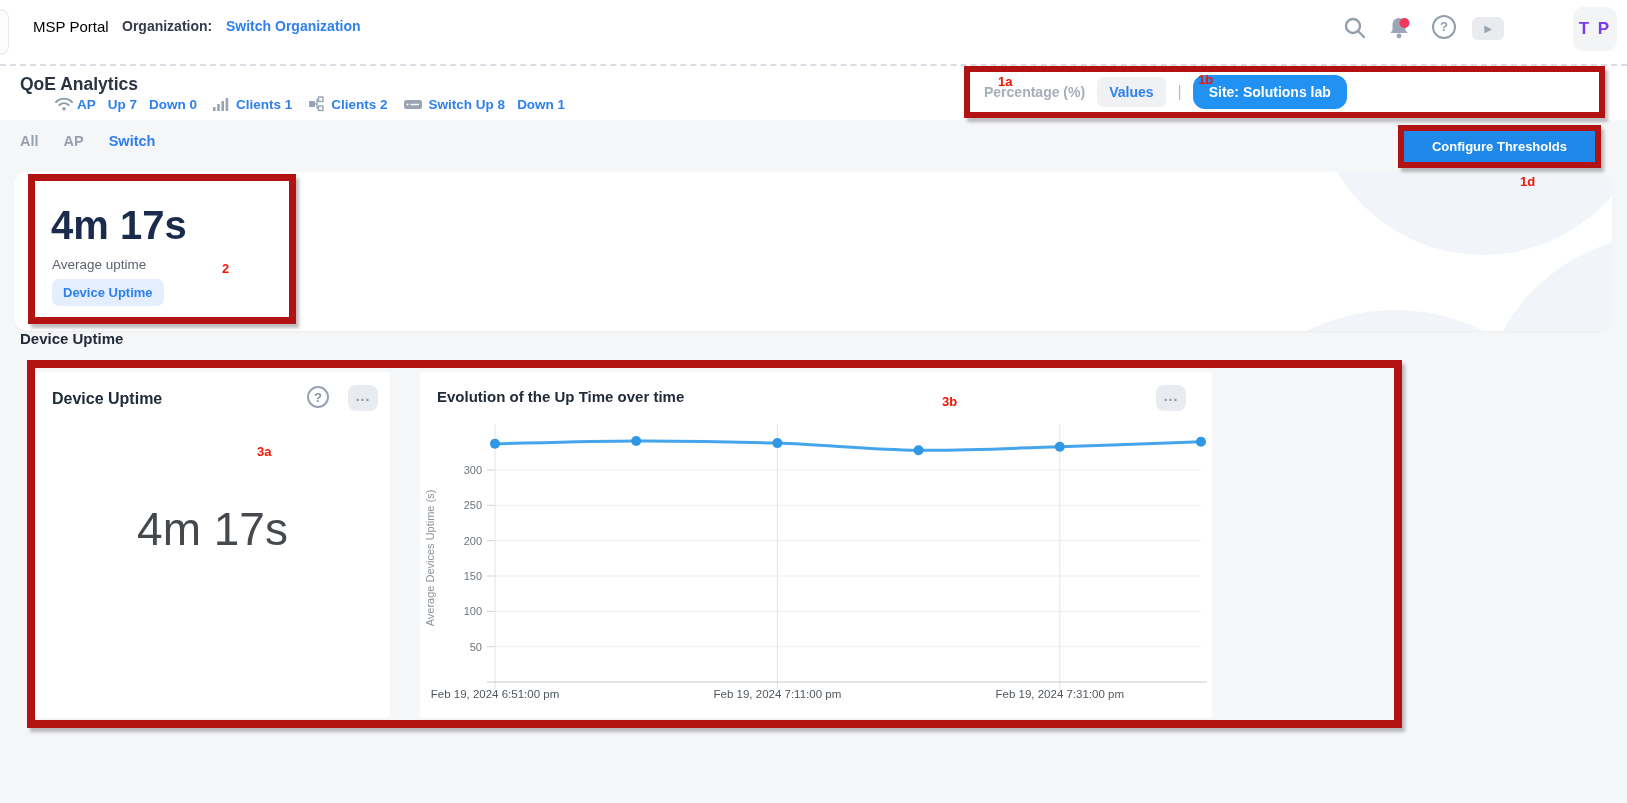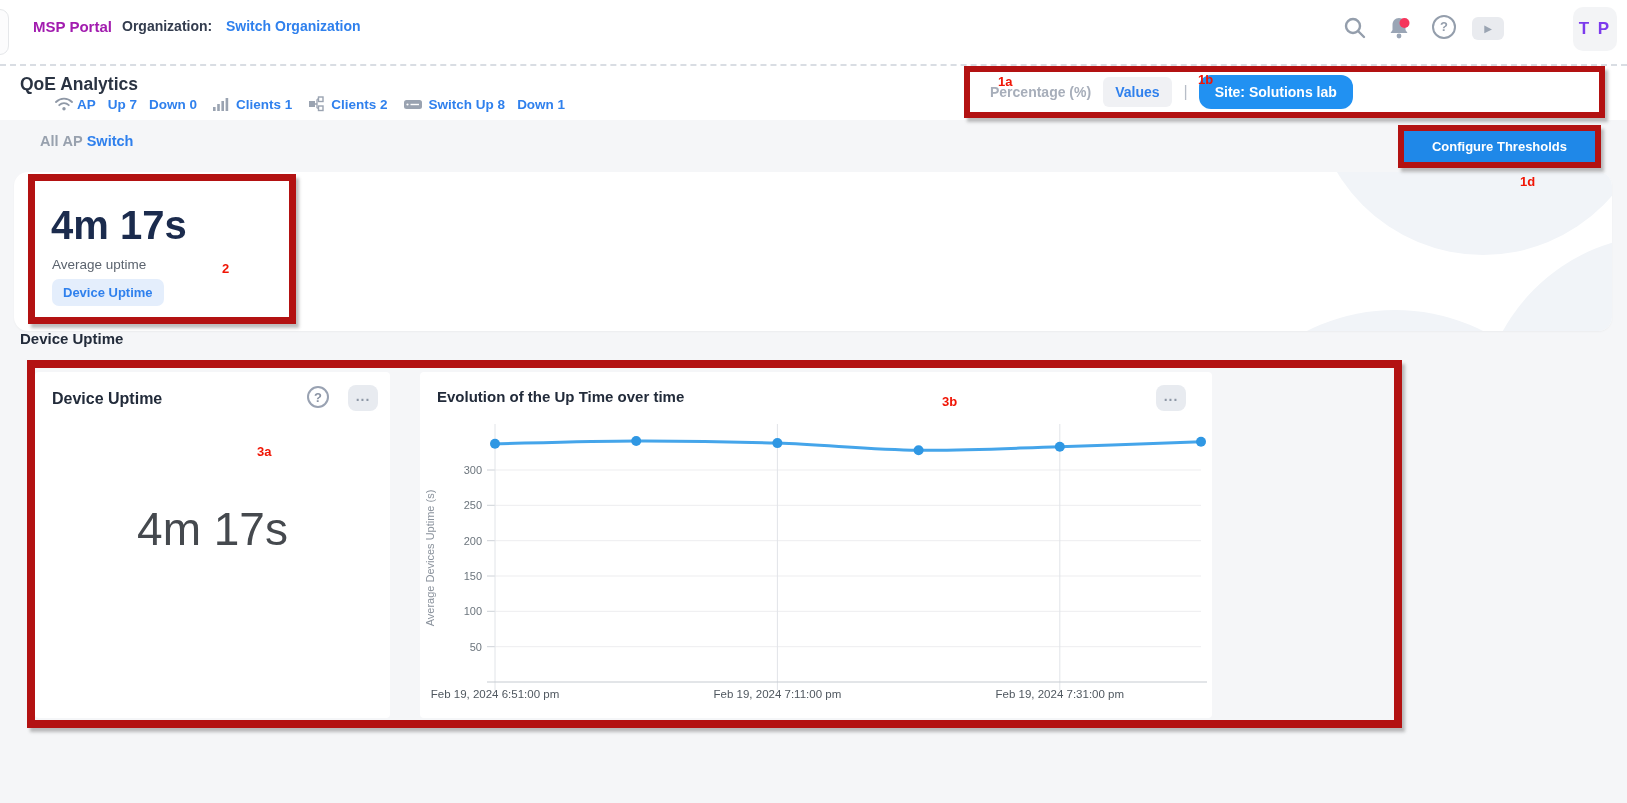--- a/index.html
+++ b/index.html
@@ -10,21 +10,21 @@
   }
 
   
   .content-bg { position:absolute; left:0; top:120px; width:1627px; height:683px; background:#f5f6f8; }
 
   
   .topbar { position:absolute; left:0; top:0; width:1627px; height:66px; background:#fff;
             border-bottom:2px dashed #d9dde3; z-index:2; }
   .side-handle { position:absolute; left:-9px; top:9px; width:18px; height:46px; background:#fcfcfd;
                  border:1px solid #e5e7ea; border-radius:9px; }
-  .brand { position:absolute; left:33px; top:18px; font-size:15px; font-weight:bold; color:#a21caf;text-align:center; }
+  .brand { position:absolute; left:33px; top:18px; font-size:15px; font-weight:normal; color:#000000;text-align:center; }
   .org-label { position:absolute; left:122px; top:18px; font-size:14px; font-weight:bold; color:#333c4e; }
   .org-link { position:absolute; left:226px; top:18px; font-size:14px; font-weight:bold; color:#2f80ed; cursor:pointer; }
   .tb-icon { position:absolute; top:15px; width:26px; height:26px; cursor:pointer; }
   .play-btn { position:absolute; left:1472px; top:17px; width:32px; height:23px; background:#e9ebef;
               border-radius:6px; color:#9aa4b2; font-size:10px; text-align:center; line-height:23px; cursor:pointer; }
   .avatar { position:absolute; left:1573px; top:7px; width:44px; height:44px; background:#f3f4f6;
             border-radius:10px; color:#7c3aed; font-weight:bold; font-size:17px; letter-spacing:2px;
             text-align:center; line-height:44px; cursor:pointer; }
 
   
@@ -36,33 +36,33 @@
   .stats-row .gap { margin-left:16px; }
   .stats-row svg { display:block; }
 
   
   .ann-box { position:absolute; border:6px solid #b31212; box-shadow:3px 4px 3px rgba(110,110,110,.45); z-index:6; }
   .ann-label { position:absolute; color:#f01505; font-size:13px; font-weight:bold; z-index:7; }
 
   
   .box1 { left:964px; top:66px; width:641px; height:52px; background:#fff; }
   .box1-inner { position:absolute; left:0; top:0; width:629px; height:40px; display:flex; align-items:center;
-                padding-left:20px; }
+                padding-left:14px; }
   .opt-gray { font-size:14px; font-weight:bold; color:#a7aeba; cursor:pointer; }
   .opt-blue { margin-left:12px; padding:7px 12px; background:#f0f1f4; border-radius:6px; font-size:14px;
               font-weight:bold; color:#2f80ed; cursor:pointer; }
   .vdiv { margin-left:12px; color:#b7bdc7; font-size:16px; }
   .site-btn { margin-left:11px; padding:9px 16px; background:#2191f2; border-radius:12px; font-size:14px;
               font-weight:bold; color:#fff; border:none; cursor:pointer; }
   .time-box { margin-left:10px; flex:1; height:36px; border:1px solid #e1e5ea; border-radius:4px;
               display:flex; align-items:center; padding-left:14px; font-size:14px; font-weight:bold;
               color:#454f5e; background:#fff; position:relative; cursor:pointer; }
 
   
-  .tabs { position:absolute; left:20px; top:133px; display:flex; gap:4px; font-size:14.5px; font-weight:bold; z-index:1;margin-left:20px; }
+  .tabs { position:absolute; left:20px; top:133px; display:flex; gap:25px; font-size:14.5px; font-weight:bold; z-index:1; }
   .tab { color:#98a1ae; cursor:pointer; }
   .tab.active { color:#2f80ed; }
 
   
   .box1d { left:1398px; top:125px; width:203px; height:43px; background:#1f88e8; }
   .cfg-btn { width:100%; height:100%; background:#1f88e8; border:none; color:#fff; font-weight:bold;
              font-size:13px; font-family:"Liberation Sans",sans-serif; cursor:pointer; }
 
   
   .panel { position:absolute; left:14px; top:172px; width:1598px; height:159px; background:#fff;

